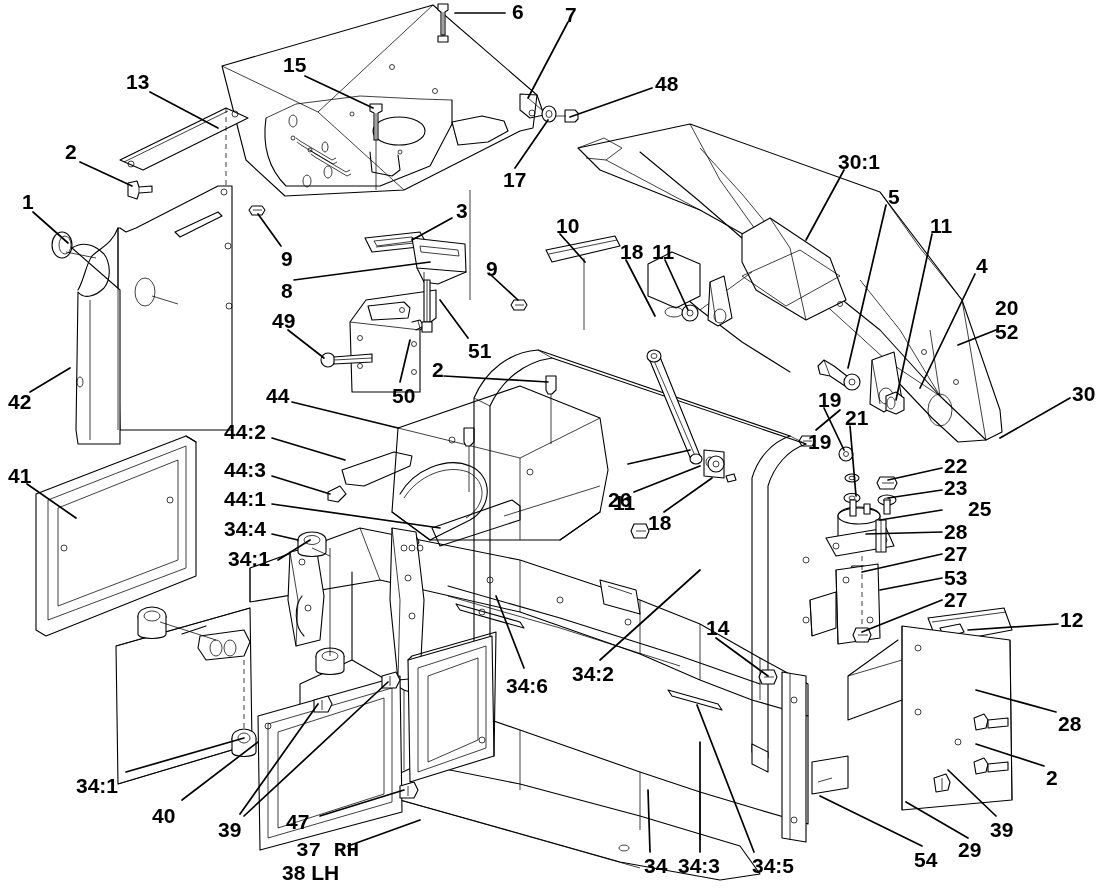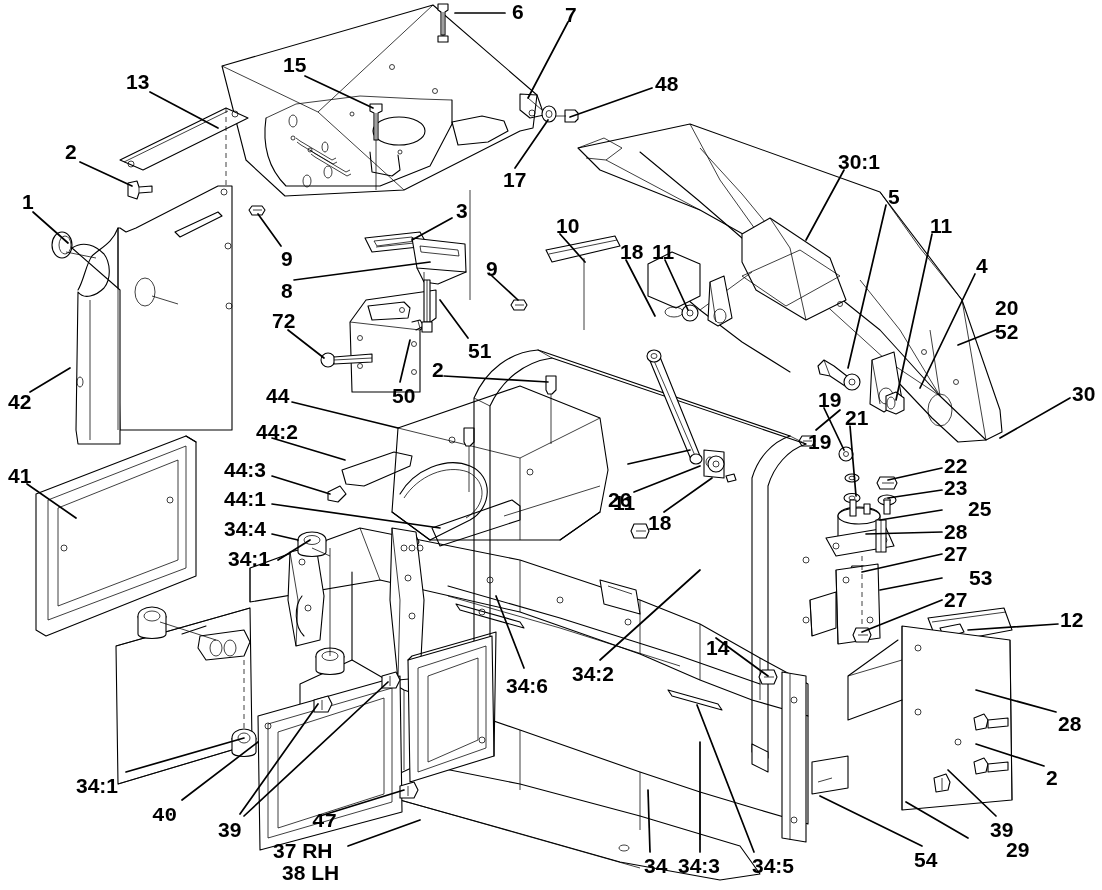--- a/index.html
+++ b/index.html
@@ -554,59 +554,59 @@
       <div class="lbl" style="left: 930px; top: 216px;">11</div>
       <div class="lbl" style="left: 556px; top: 216px;">10</div>
       <div class="lbl" style="left: 620px; top: 242px;">18</div>
       <div class="lbl" style="left: 652px; top: 242px;">11</div>
       <div class="lbl" style="left: 976px; top: 256px;">4</div>
       <div class="lbl" style="left: 281px; top: 249px;">9</div>
       <div class="lbl" style="left: 281px; top: 281px;">8</div>
       <div class="lbl" style="left: 486px; top: 259px;">9</div>
       <div class="lbl" style="left: 995px; top: 298px;">20</div>
       <div class="lbl" style="left: 995px; top: 322px;">52</div>
-      <div class="lbl" style="left: 272px; top: 311px;">72</div>
+      <div class="lbl" style="left: 272px; top: 311px;">49</div>
       <div class="lbl" style="left: 468px; top: 341px;">51</div>
       <div class="lbl" style="left: 1072px; top: 384px;">30</div>
       <div class="lbl" style="left: 392px; top: 386px;">50</div>
       <div class="lbl" style="left: 432px; top: 360px;">2</div>
       <div class="lbl" style="left: 266px; top: 386px;">44</div>
       <div class="lbl" style="left: 818px; top: 390px;">19</div>
       <div class="lbl" style="left: 845px; top: 408px;">21</div>
-      <div class="lbl" style="left: 224px; top: 422px; margin-left: 32px;">44:2</div>
+      <div class="lbl" style="left: 224px; top: 422px;">44:2</div>
       <div class="lbl" style="left: 808px; top: 432px;">19</div>
       <div class="lbl" style="left: 944px; top: 456px;">22</div>
       <div class="lbl" style="left: 8px; top: 466px;">41</div>
       <div class="lbl" style="left: 224px; top: 460px; text-align: center;">44:3</div>
       <div class="lbl" style="left: 944px; top: 478px;">23</div>
       <div class="lbl" style="left: 608px; top: 466px; margin-top: 24px;">26</div>
       <div class="lbl" style="left: 224px; top: 489px;">44:1</div>
       <div class="lbl" style="left: 944px; top: 499px; margin-left: 24px;">25</div>
       <div class="lbl" style="left: 613px; top: 493px;">11</div>
       <div class="lbl" style="left: 224px; top: 519px;">34:4</div>
       <div class="lbl" style="left: 944px; top: 522px;">28</div>
       <div class="lbl" style="left: 648px; top: 513px;">18</div>
       <div class="lbl" style="left: 944px; top: 544px;">27</div>
       <div class="lbl" style="left: 228px; top: 549px;">34:1</div>
-      <div class="lbl" style="left: 944px; top: 568px; margin-left: 25px;">53</div>
+      <div class="lbl" style="left: 944px; top: 568px;">53</div>
       <div class="lbl" style="left: 944px; top: 590px;">27</div>
       <div class="lbl" style="left: 1060px; top: 610px;">12</div>
-      <div class="lbl" style="left: 706px; top: 638px;">14</div>
+      <div class="lbl" style="left: 706px; top: 618px;">14</div>
       <div class="lbl" style="left: 572px; top: 664px;">34:2</div>
       <div class="lbl" style="left: 506px; top: 676px;">34:6</div>
       <div class="lbl" style="left: 1058px; top: 714px;">28</div>
       <div class="lbl" style="left: 76px; top: 776px;">34:1</div>
       <div class="lbl" style="left: 1046px; top: 768px;">2</div>
-      <div class="lbl" style="left: 152px; top: 806px; font-family: Liberation Mono, monospace;">40</div>
+      <div class="lbl" style="left: 152px; top: 806px;">40</div>
       <div class="lbl" style="left: 218px; top: 820px;">39</div>
-      <div class="lbl" style="left: 312px; top: 812px; font-family: Liberation Mono, monospace;">47</div>
+      <div class="lbl" style="left: 286px; top: 812px;">47</div>
       <div class="lbl" style="left: 990px; top: 820px;">39</div>
       <div class="lbl" style="left: 914px; top: 850px;">54</div>
-      <div class="lbl" style="left: 958px; top: 840px; margin-left: 48px;">29</div>
+      <div class="lbl" style="left: 958px; top: 840px;">29</div>
       <div class="lbl" style="left: 644px; top: 856px;">34</div>
       <div class="lbl" style="left: 678px; top: 856px;">34:3</div>
       <div class="lbl" style="left: 740px; top: 856px; margin-left: 12px;">34:5</div>
       <div class="lbl" style="left: 8px; top: 392px;">42</div>
-      <div class="lbl two" style="left: 273px; top: 840px;">37 RH</div>
+      <div class="lbl two" style="left: 296px; top: 840px; font-family: Liberation Mono, monospace;">37 RH</div>
       <div class="lbl two" style="left: 282px; top: 862px;">38 LH</div>
     </div>
 
 </div>
 
 </body></html>

